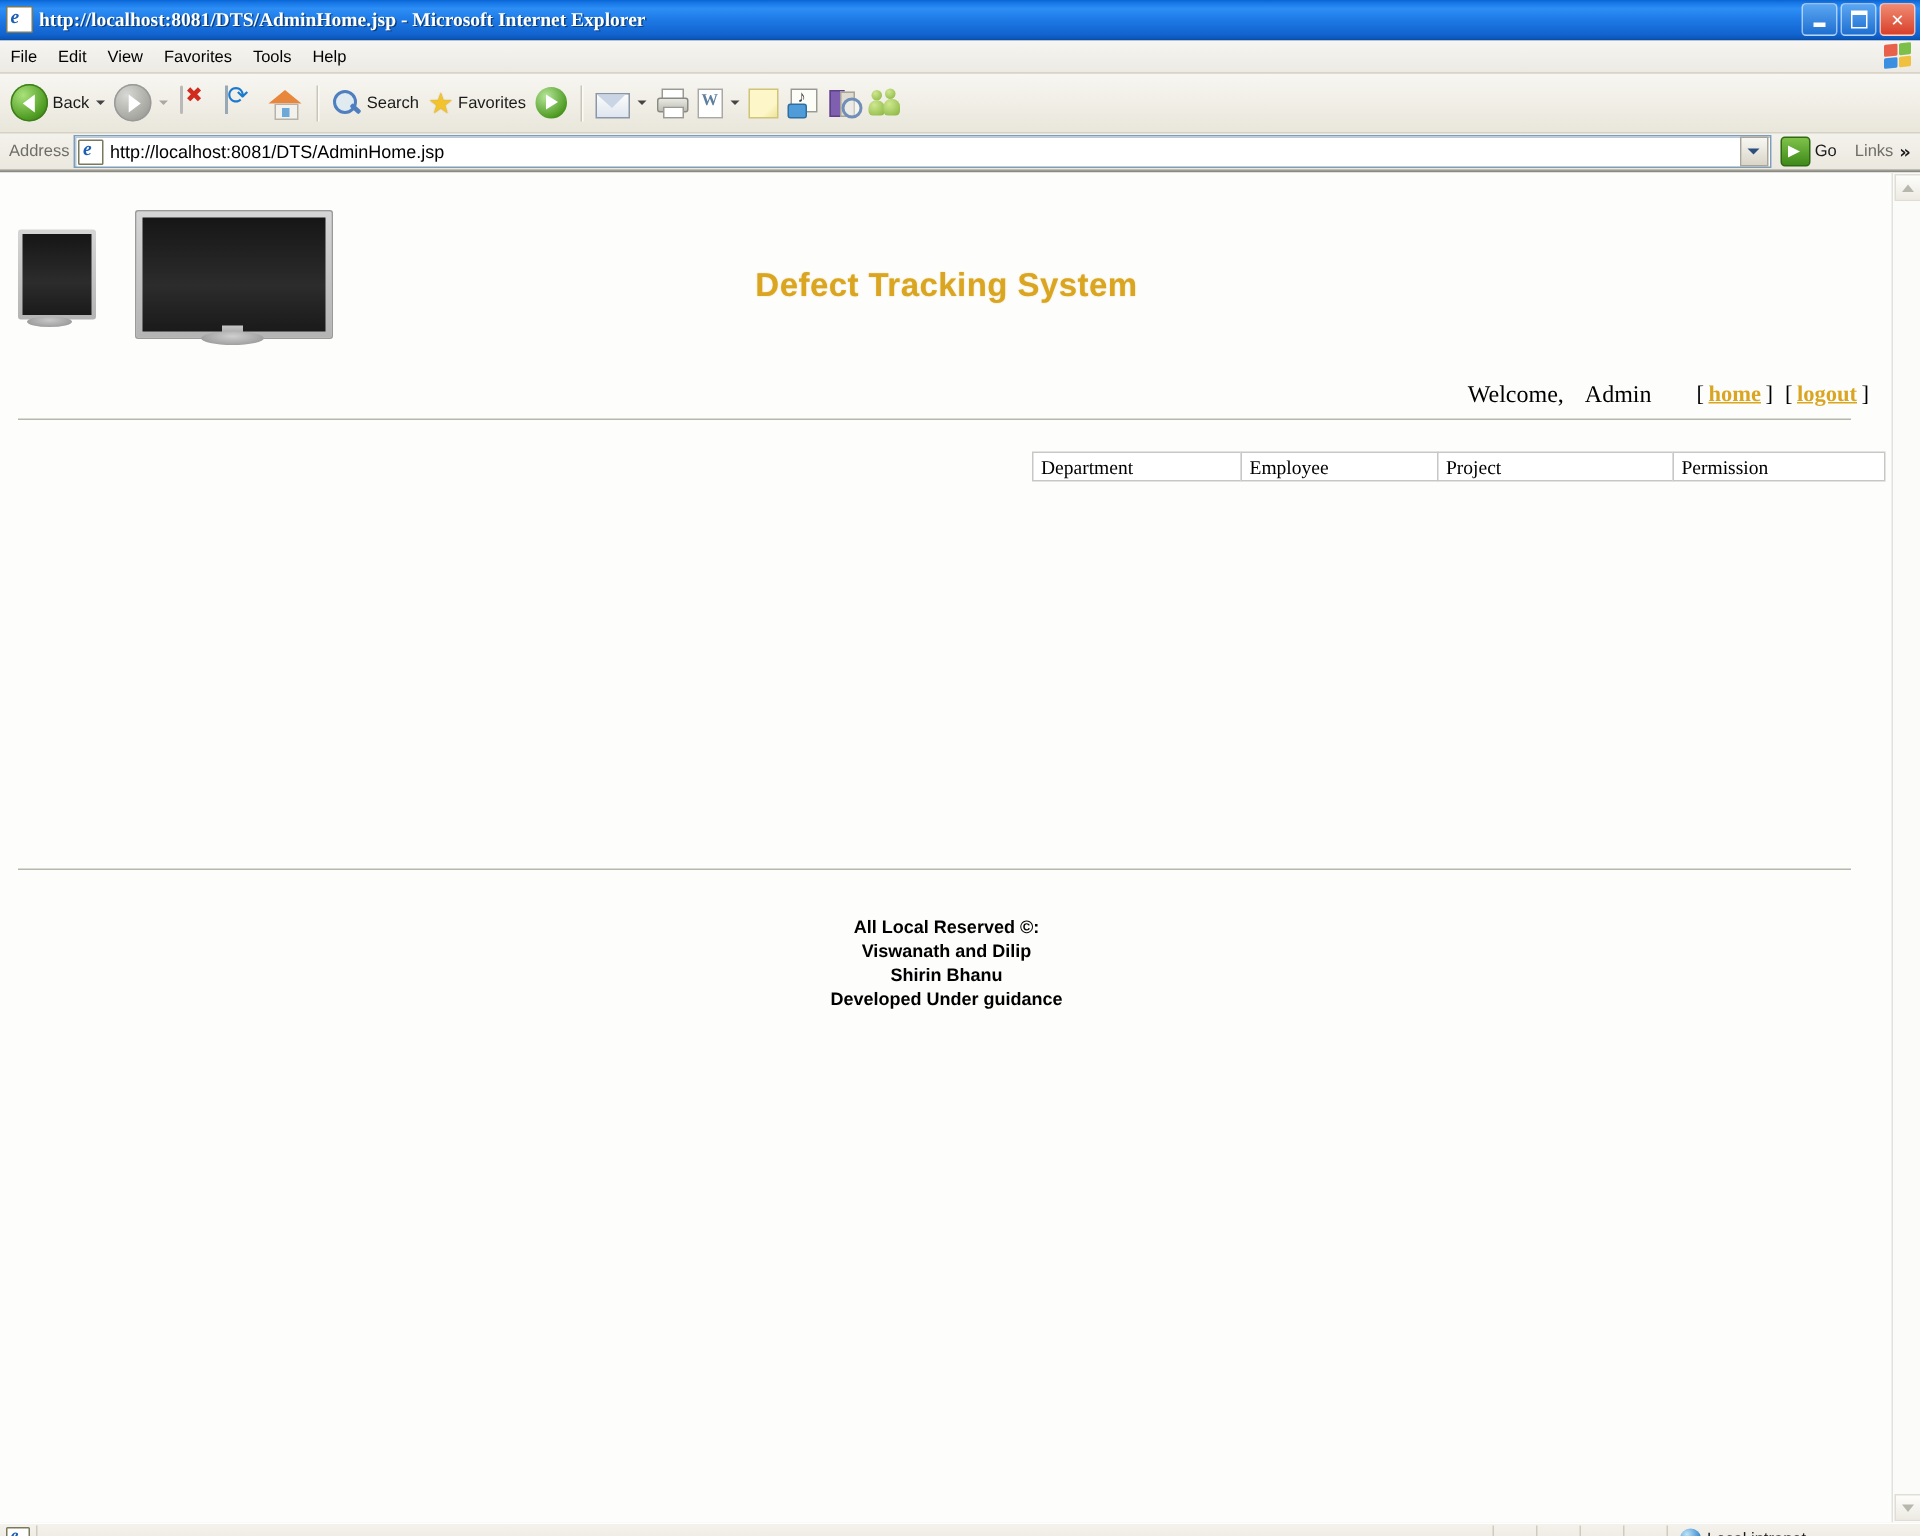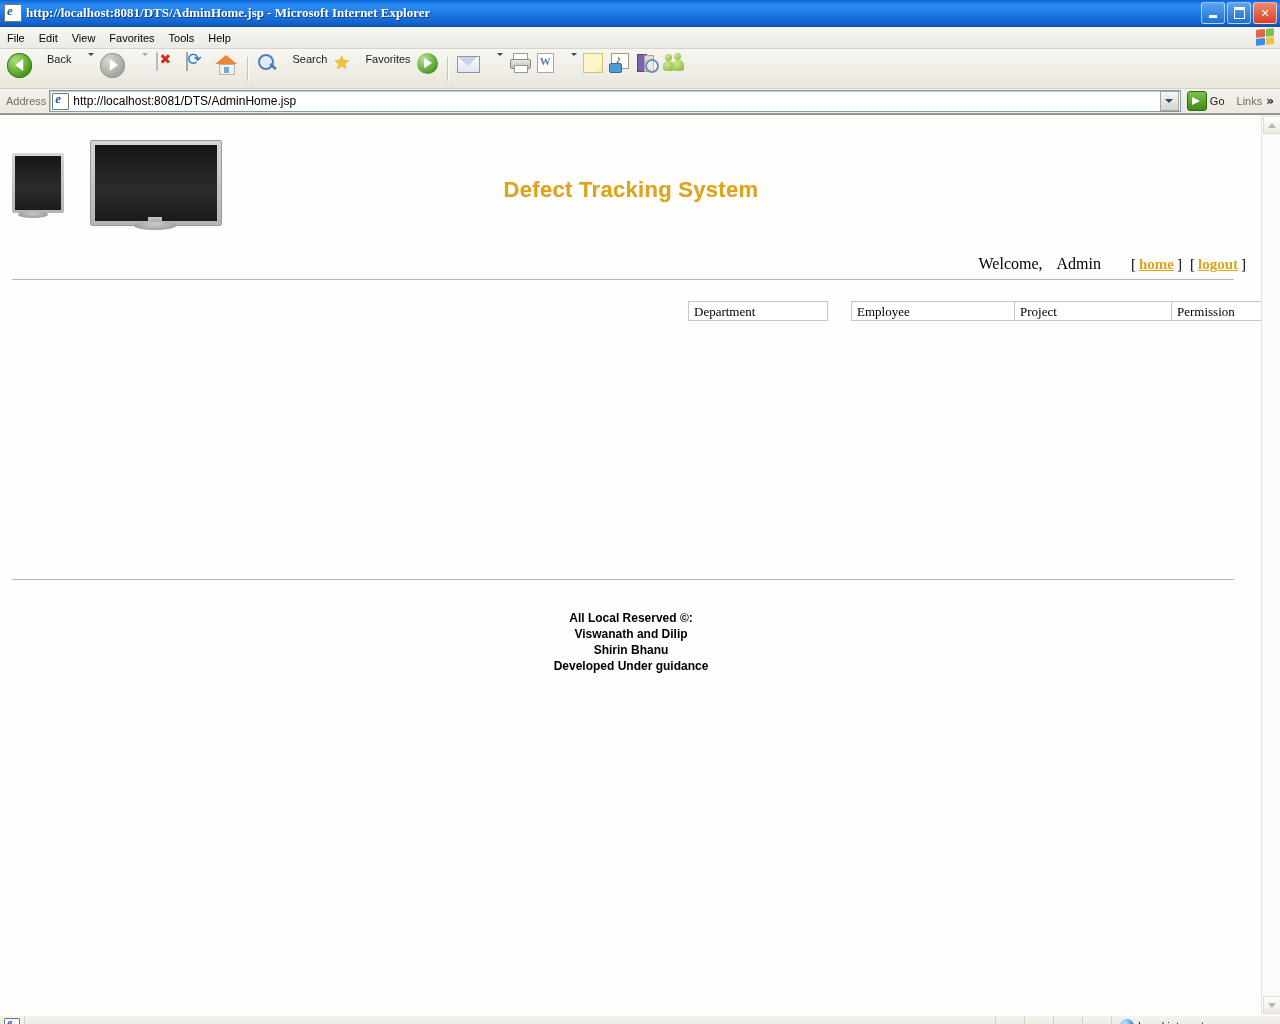--- a/index.html
+++ b/index.html
@@ -58,21 +58,21 @@
   }
   .win-flag i{display:block;border-radius:1px;}
   .wf1{background:#e8614a;} .wf2{background:#7cc04a;} .wf3{background:#3b8fe0;} .wf4{background:#f0c040;}
 
   
   .toolbar{
     height:39px;display:flex;align-items:center;
     background:linear-gradient(to bottom,#f7f6f2 0%,#f1efe7 45%,#e9e6db 100%);
     border-bottom:1px solid #d5d1c4;padding-left:4px;
   }
-  .tbtn{display:flex;align-items:flex-start;height:32px;padding:0 3px;gap:15px;}
+  .tbtn{display:flex;align-items:center;height:32px;padding:0 3px;gap:3px;}
   .tlabel{font-size:11px;color:#1a1a1a;}
   .tsep{width:1px;height:24px;background:#c9c5b8;margin:0 6px;box-shadow:1px 0 0 #fbfaf6;}
   .caret{width:0;height:0;border-left:3px solid transparent;border-right:3px solid transparent;border-top:3px solid #444;margin-left:2px;}
   .caret.dim{border-top-color:#a9a9a0;}
 
   
   .navcirc{width:25px;height:25px;border-radius:50%;position:relative;}
   .navcirc.back{background:radial-gradient(circle at 34% 30%,#a9e27a,#4f9c23 65%,#2e6b12);box-shadow:inset 0 0 0 1px #3f7d1c;}
   .navcirc.fwd{background:radial-gradient(circle at 34% 30%,#d8d8d4,#a8a8a2 65%,#8a8a85);box-shadow:inset 0 0 0 1px #999;}
   .navcirc .arw{position:absolute;left:50%;top:50%;width:0;height:0;}
@@ -180,37 +180,37 @@
   .m2-neck{position:absolute;left:136px;top:84px;width:14px;height:8px;background:linear-gradient(to bottom,#c6c6c6,#9a9a9a);}
   .m1-stand{position:absolute;left:6px;top:78px;width:30px;height:7px;background:radial-gradient(ellipse at 50% 35%,#c8c8c8,#8d8d8d);border-radius:50%;}
 
   .site-title{
     position:absolute;left:0;right:0;top:62px;text-align:center;
     font-size:22px;font-weight:bold;color:#daa520;
     font-family:"Liberation Sans",sans-serif;letter-spacing:.3px;
     text-shadow:0 0 1px rgba(218,165,32,.5);
   }
   .welcome-row{
-    position:absolute;right:16px;top:140px;display:flex;align-items:center;gap:0px;
+    position:absolute;right:16px;top:140px;display:flex;align-items:flex-start;gap:0px;
     font-family:"Liberation Serif",serif;font-size:16px;color:#000;
   }
   .welcome-row .w-hello{margin-right:14px;}
   .welcome-row .w-user{margin-right:30px;}
   .wbr{font-family:"Liberation Serif",serif;font-size:15px;color:#000;}
   .wlink{color:#daa520;text-decoration:underline;font-family:"Liberation Serif",serif;font-size:15px;font-weight:bold;padding:0 3px;}
   .hr-top{position:absolute;left:12px;right:28px;top:164px;height:1px;background:#b7b7ae;}
   .hr-bot{position:absolute;left:12px;right:28px;top:464px;height:1px;background:#b7b7ae;}
 
   .navtable{position:absolute;left:688px;top:186px;display:flex;}
   .navcell{
     border:1px solid #c7c7c7;height:20px;line-height:20px;
     font-family:"Liberation Serif",serif;font-size:13px;color:#000;
     padding-left:5px;box-sizing:border-box;background:#fff;margin-right:-1px;
   }
-  .nc-0{width:140px;} .nc-1{width:164px;margin-left:24px;} .nc-2{width:158px;} .nc-3{width:142px;}
+  .nc-0{width:140px;} .nc-1{width:132px;} .nc-2{width:158px;} .nc-3{width:142px;}
 
   .main-msg{
     position:absolute;left:0;right:0;top:290px;text-align:center;
     font-size:14px;font-weight:bold;color:#000;font-family:"Liberation Sans",sans-serif;
   }
   .footer{
     position:absolute;left:0;right:0;top:495px;text-align:center;
     font-size:12px;font-weight:bold;color:#000;line-height:16px;
     font-family:"Liberation Sans",sans-serif;
   }

